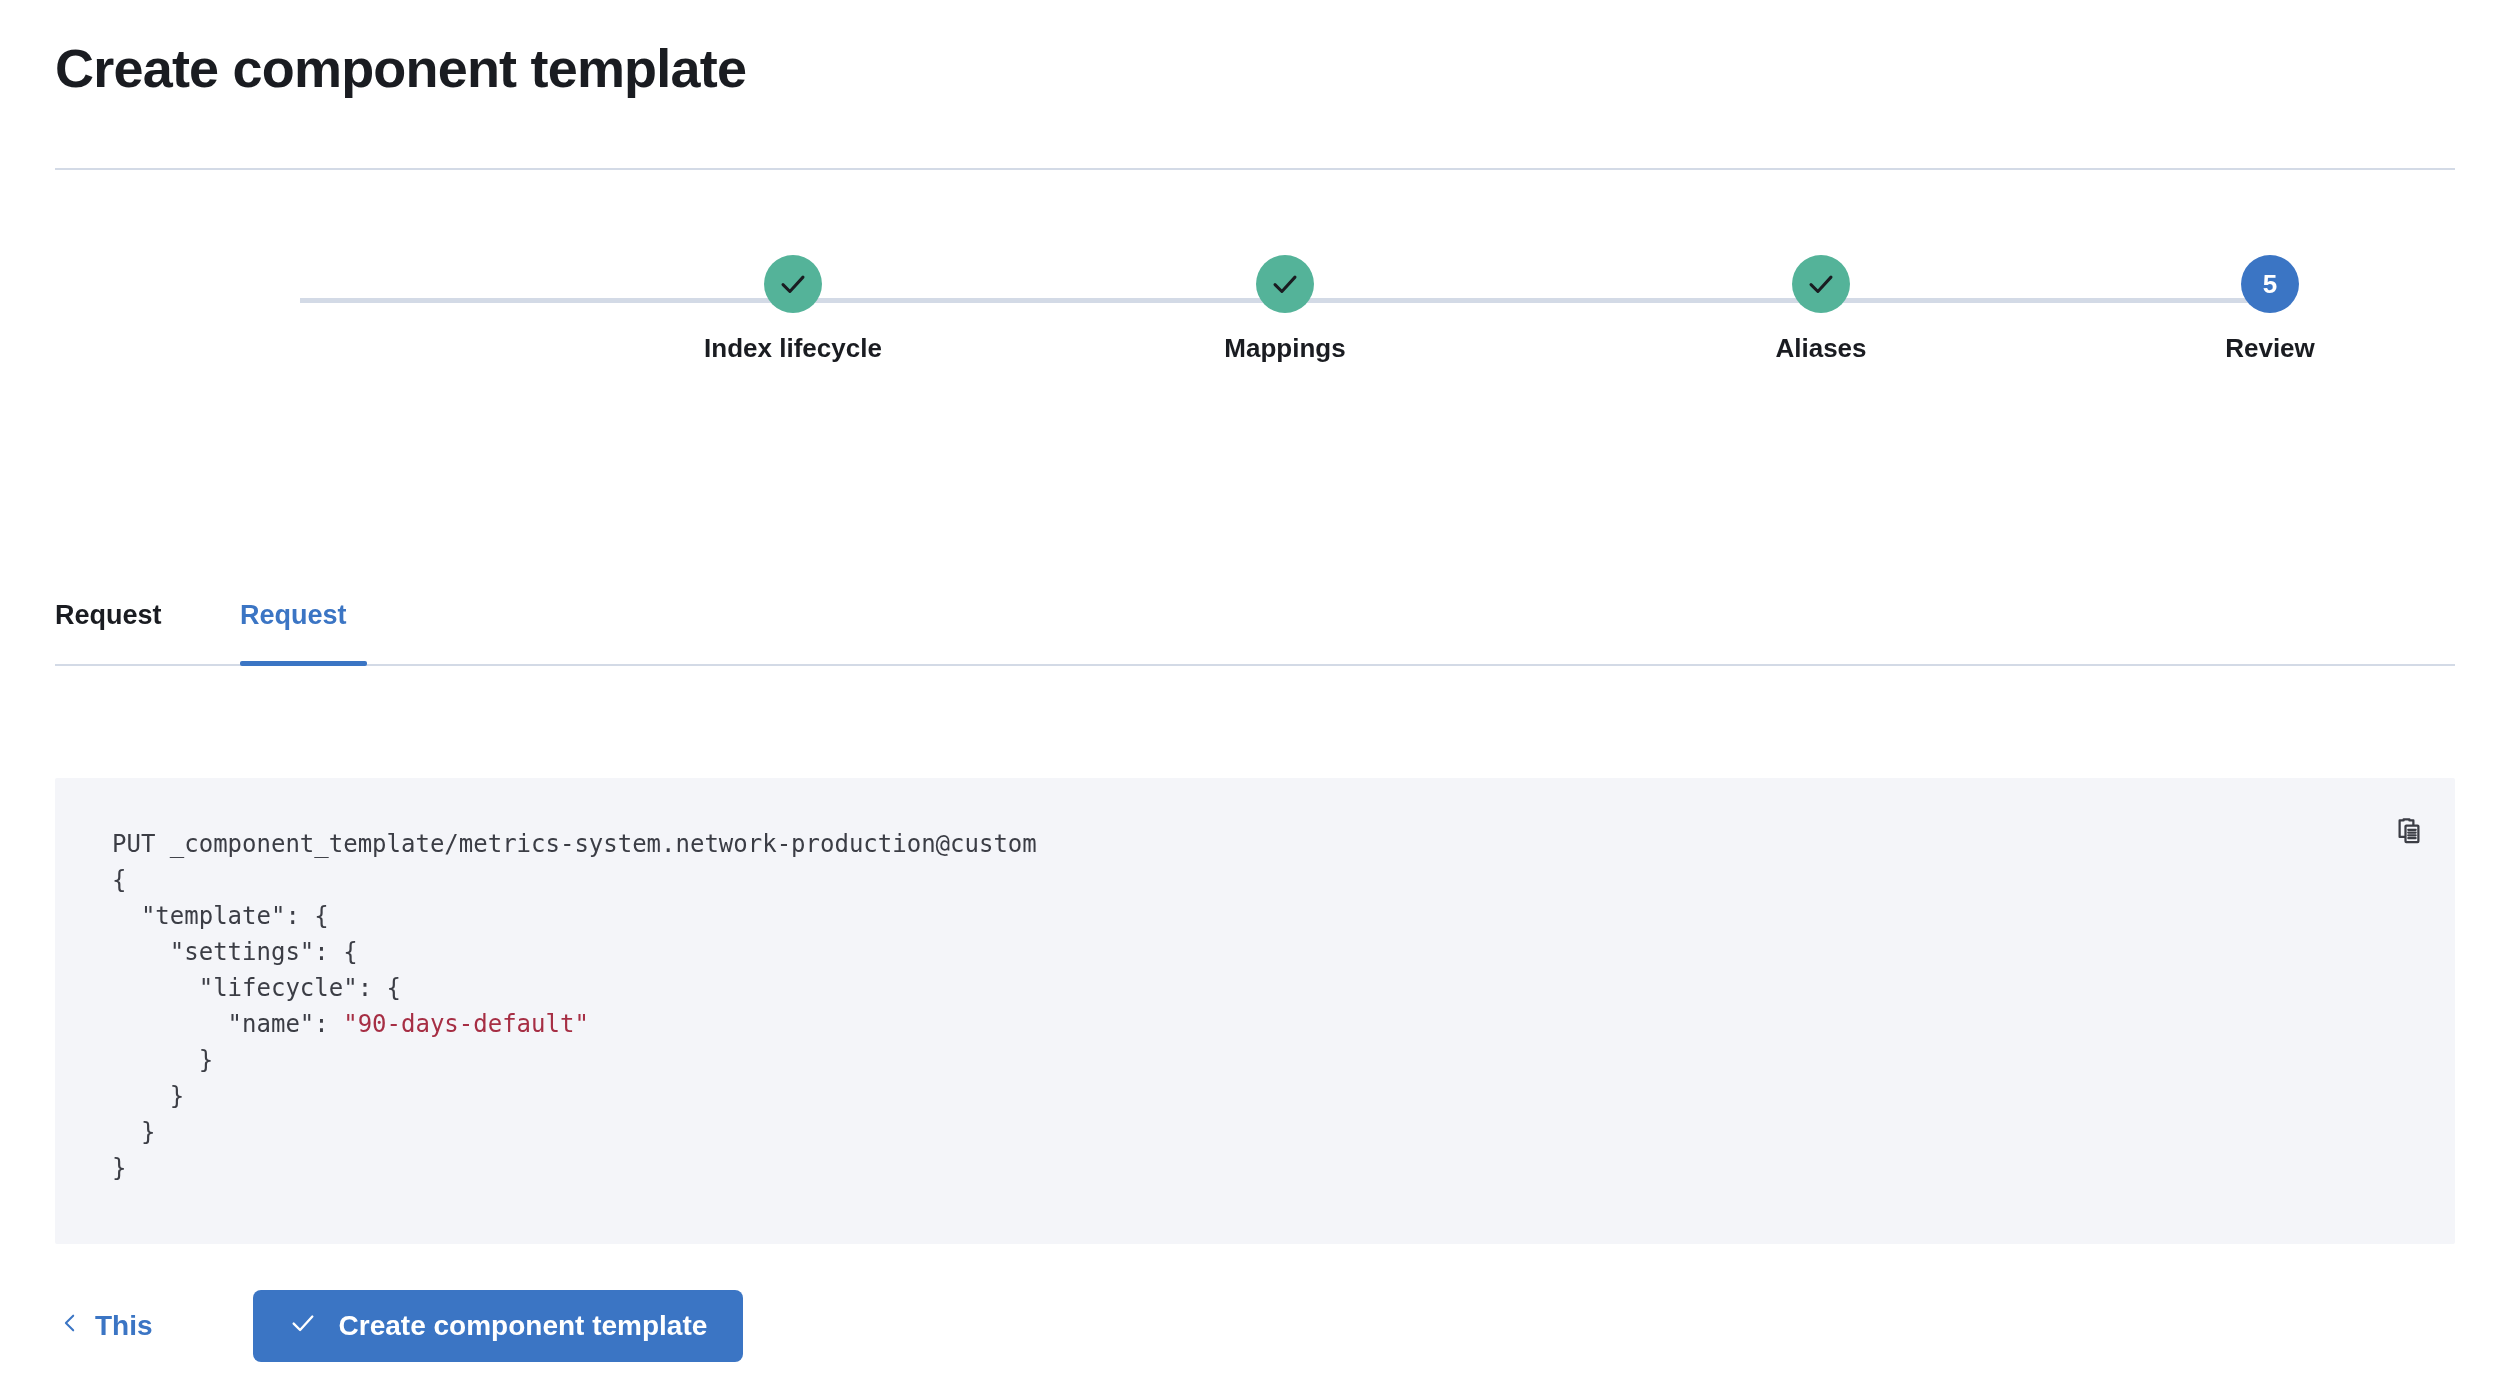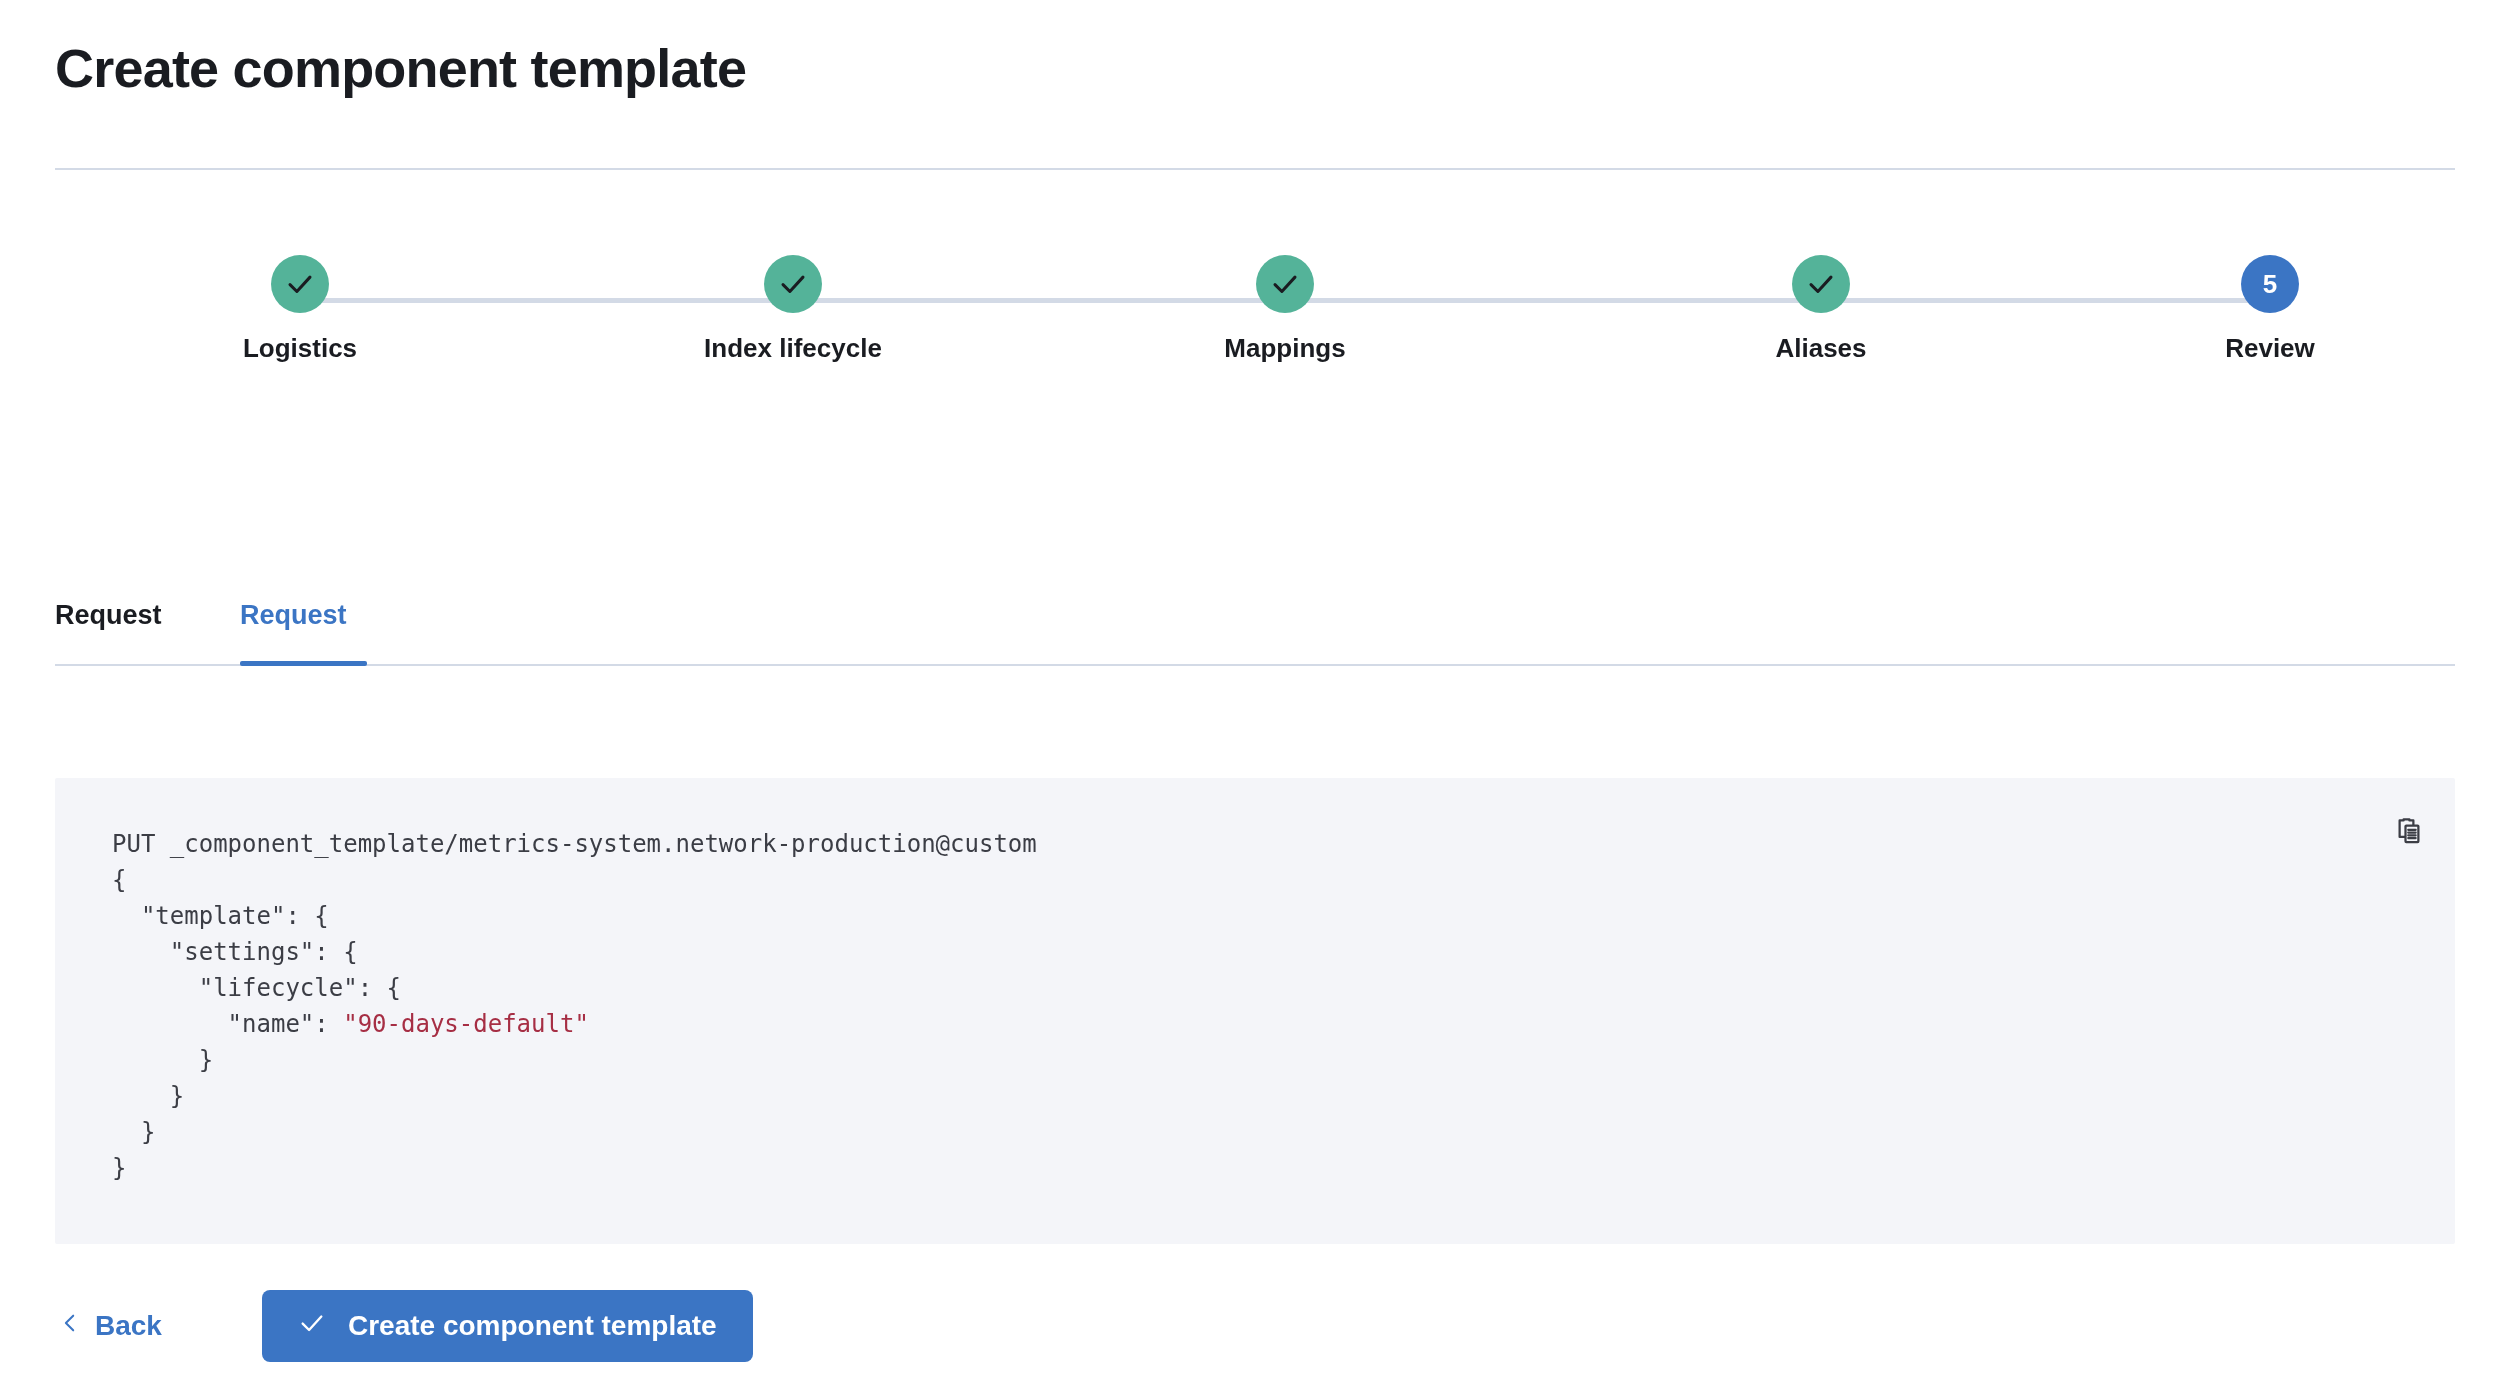--- a/index.html
+++ b/index.html
@@ -261,30 +261,20 @@
 <body>
 
 <div class="page">
 
   <h1 class="page-title">Create component template</h1>
   <div class="title-divider"></div>
 
   <div class="stepper">
     <div class="step-track"></div>
 
-    <div class="step" style="left:245px;">
-      <div class="step-circle">
-        <span>
-          <svg width="30" height="30" viewBox="0 0 24 24" fill="none" stroke="#1A1C21" stroke-width="2.4" stroke-linecap="round" stroke-linejoin="round">
-              <polyline points="4 12.5 9.5 18 20 6.5"></polyline>
-            </svg>
-        </span>
-      </div>
-      <div class="step-label">Logistics</div>
-    </div>
 
     <div class="step" style="left:738px;">
       <div class="step-circle">
         <span>
           <svg width="30" height="30" viewBox="0 0 24 24" fill="none" stroke="#1A1C21" stroke-width="2.4" stroke-linecap="round" stroke-linejoin="round">
               <polyline points="4 12.5 9.5 18 20 6.5"></polyline>
             </svg>
         </span>
       </div>
       <div class="step-label">Index lifecycle</div>
@@ -355,21 +345,21 @@
     </button>
   </div>
 
   <div class="footer-actions">
     <button class="back-button">
       <span>
         <svg width="22" height="30" viewBox="0 0 24 24" fill="none" stroke="#3B75C4" stroke-width="2.2" stroke-linecap="round" stroke-linejoin="round">
             <polyline points="15.5 4 7.5 12 15.5 20"></polyline>
           </svg>
       </span>
-      <span>Back</span>
+      <span>This</span>
     </button>
 
     <button class="primary-button">
       <span>
         <svg width="28" height="28" viewBox="0 0 24 24" fill="none" stroke="#FFFFFF" stroke-width="2" stroke-linecap="round" stroke-linejoin="round">
             <polyline points="4 12.5 9.5 18 20 6.5"></polyline>
           </svg>
       </span>
       <span>Create component template</span>
     </button>

